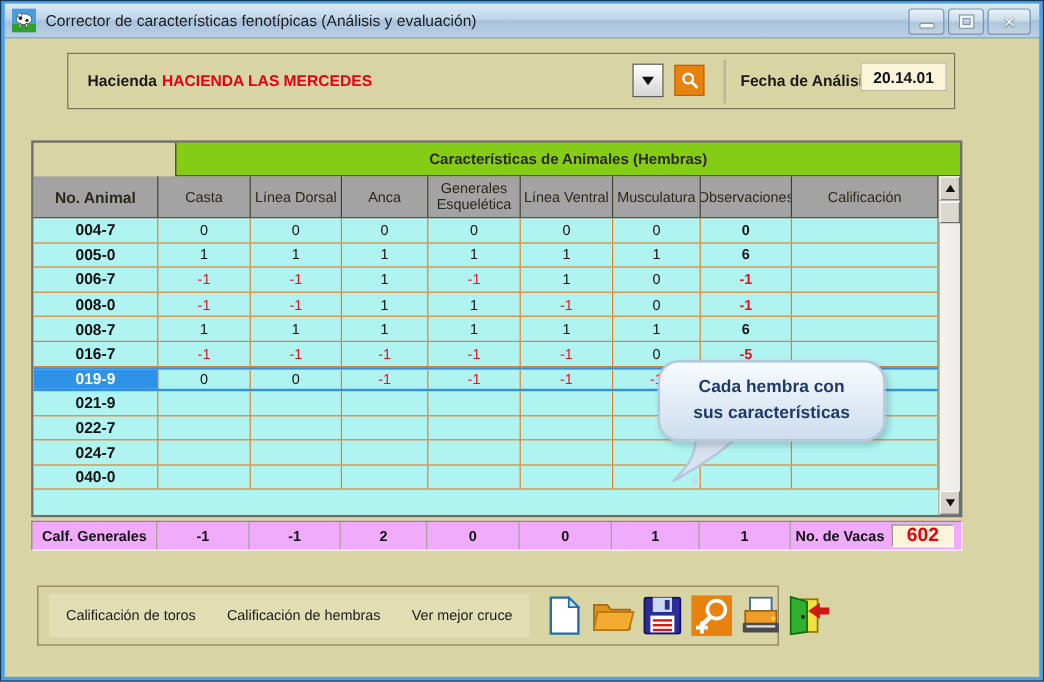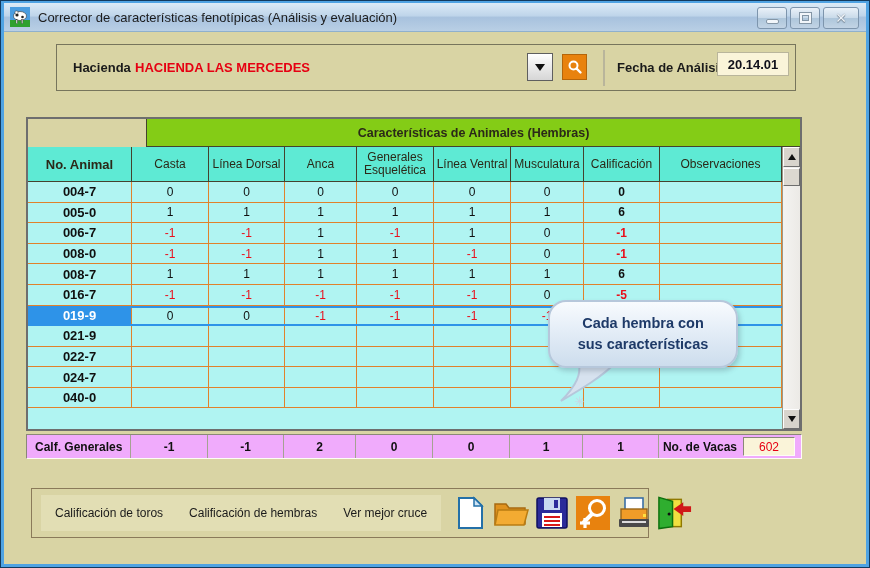--- a/index.html
+++ b/index.html
@@ -39,21 +39,21 @@
   .fecha-box { position:absolute; left:660px; top:7px; width:72px; height:24px; background:#faf4d9; border:1px solid #b9b59b;
     display:flex; align-items:center; justify-content:center; font-size:13px; font-weight:bold; color:#10101a; }
 
   
   .tframe { position:absolute; left:22px; top:85px; width:776px; height:314px; border:2px solid #6e6e6e; background:#d9d4a4; }
   .cols { display:grid; grid-template-columns:104px 77px 76px 72px 77px 77px 73px 76px 122px; }
   .group-row { position:absolute; left:0; top:0; width:772px; height:28px; display:flex; }
   .group-spacer { width:104px; height:28px; }
   .group-cell { flex:1; background:#84cc16; border-left:1px solid #44422e; border-bottom:1px solid #44422e;
     display:flex; align-items:center; justify-content:center; font-size:12.5px; font-weight:bold; color:#2b2918;margin-left:14px; }
-  .head-row { position:absolute; left:0; top:28px; width:754px; height:35px; background:#5eead4; border-bottom:1px solid #44422e; }
+  .head-row { position:absolute; left:0; top:28px; width:754px; height:35px; background:#a3a3a3; border-bottom:1px solid #44422e; }
   .hcell { border-right:1px solid #44422e; display:flex; align-items:center; justify-content:center; text-align:center;
     font-size:12px; color:#2b2918; white-space:nowrap; overflow:hidden; }
   .hcell.wrap { white-space:normal; line-height:1.1; }
   .hcell.first { font-size:13px; font-weight:bold; }
   .tbody { position:absolute; left:0; top:63px; width:754px; height:247px; background:#b0f4f2;
     display:grid; grid-template-rows:repeat(12,1fr); }
   .trow { display:grid; grid-template-columns:104px 77px 76px 72px 77px 77px 73px 76px 122px; border-bottom:1px solid #e0812c; }
   .tc { border-right:1px solid #e0812c; display:flex; align-items:center; justify-content:center;
     font-size:12px; color:#101010; overflow:hidden; }
   .tc.idc { font-size:13px; font-weight:bold; }
@@ -73,21 +73,21 @@
 
   
   .summary { position:absolute; left:22px; top:402px; width:776px; height:25px; background:#f0abfc;
     border:1px solid; border-color:#8a8878 #fdfdf5 #fdfdf5 #8a8878;
     display:grid; grid-template-columns:104px 77px 76px 72px 77px 77px 73px 76px 140px; }
   .scell { border-right:1px solid #a5a292; display:flex; align-items:center; justify-content:center;
     font-size:12px; font-weight:bold; color:#101010; }
   .scell.label { justify-content:flex-start; padding-left:8px; }
   .scell.last { border-right:none; justify-content:flex-end; gap:6px; padding-right:4px; }
   .vacas-box { width:52px; height:19px; background:#faf4d9; border:1px solid; border-color:#8a8878 #fdfdf5 #fdfdf5 #8a8878;
-    display:flex; align-items:center; justify-content:center; color:#e60012; font-weight:normal; font-size:12px; }
+    display:flex; align-items:center; justify-content:center; color:#e60012; font-weight:bold; font-size:16px; }
 
   
   .callout { position:absolute; left:544px; top:268px; width:190px; height:68px; z-index:11;
     background:linear-gradient(#f8fbfe 0%, #e4edf7 45%, #cddded 100%);
     border:2px solid #b6c7db; border-radius:18px; box-shadow:2px 3px 5px rgba(60,70,90,.25);
     display:flex; flex-direction:column; align-items:center; justify-content:center;
     font-size:14.5px; font-weight:bold; color:#1e3a68; line-height:21px; text-align:center; }
   .callout-tail { position:absolute; left:549px; top:330px; z-index:10; }
   .tail-star { position:absolute; left:570px; top:362px; z-index:10; font-size:13px; color:#c9d5e4; }
 
@@ -154,22 +154,22 @@
         <div class="group-cell">Características de Animales (Hembras)</div>
       </div>
       <div class="head-row cols">
         <div class="hcell first">No. Animal</div>
         <div class="hcell">Casta</div>
         <div class="hcell">Línea Dorsal</div>
         <div class="hcell">Anca</div>
         <div class="hcell wrap">Generales Esquelética</div>
         <div class="hcell">Línea Ventral</div>
         <div class="hcell">Musculatura</div>
+        <div class="hcell">Observaciones</div>
         <div class="hcell">Calificación</div>
-        <div class="hcell">Observaciones</div>
       </div>
       <div class="tbody">
           <div class="trow">
             <div class="tc idc">004-7</div>
             <div class="tc">0</div>
             <div class="tc">0</div>
             <div class="tc">0</div>
             <div class="tc">0</div>
             <div class="tc">0</div>
             <div class="tc">0</div>

